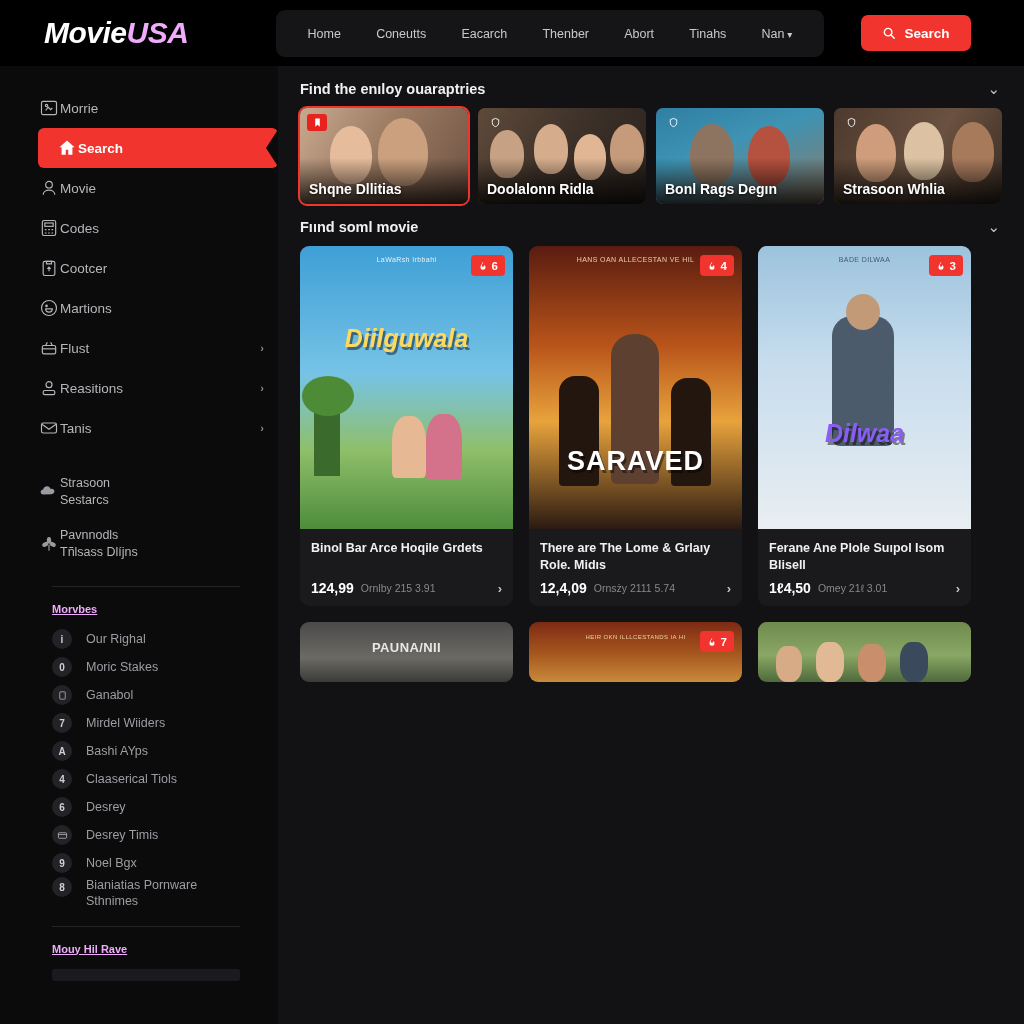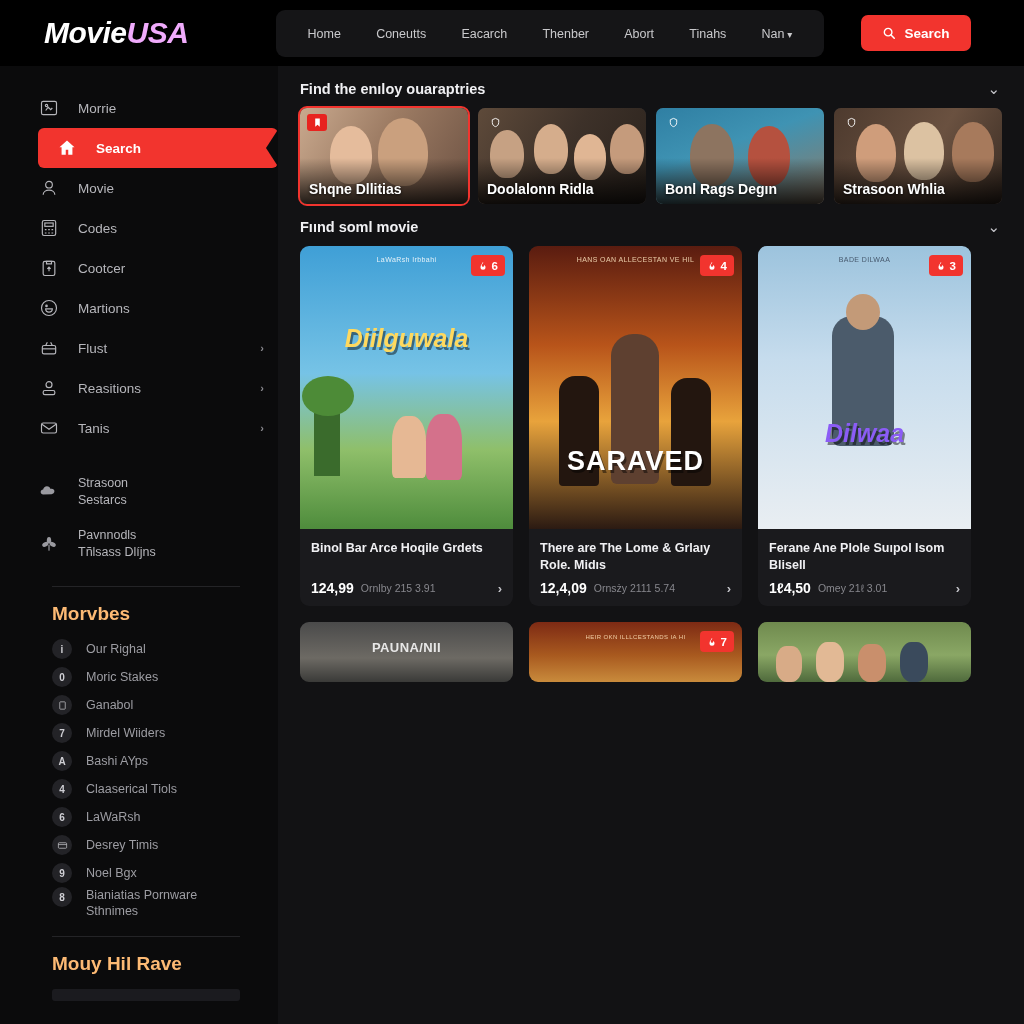--- a/index.html
+++ b/index.html
@@ -39,21 +39,21 @@
   }
   .searchbtn svg { width: 14px; height: 14px; }
 
   
   .sidebar {
     position: absolute; top: 66px; left: 0; width: 278px; height: 958px;
     background: #0b0b0c; padding-top: 22px; overflow: hidden;
   }
   .snav { padding: 0 0 0 0; }
   .sitem {
-    position: relative; display: flex; align-items: center; gap: 18px;
+    position: relative; display: flex; align-items: center; 
     height: 40px; margin: 0 14px 0 38px; color: #b6b6bb; font-size: 13.5px;
     cursor: pointer;
   }
   .sitem .ic { width: 22px; height: 22px; flex: 0 0 22px; display: flex; align-items: center; justify-content: center; }
   .sitem .ic svg { width: 20px; height: 20px; stroke: #b6b6bb; fill: none; stroke-width: 1.4; }
   .sitem .lbl { flex: 1 1 auto; }
   .sitem .chev { color: #8a8a90; font-size: 11px; font-weight: bold; }
 
   .sitem.active {
     background: #f2342e; color: #ffffff; font-weight: bold;
@@ -67,22 +67,23 @@
     border-right: 13px solid #0b0b0c;
   }
 
   .sitem.two { height: 52px; align-items: center; }
   .sitem.two .lbl { line-height: 1.35; font-size: 12.5px; }
   .sitem.two .ic svg { stroke: #9a9aa0; fill: #9a9aa0; }
 
   .divider { height: 1px; background: #242427; margin: 16px 38px 16px 52px; }
 
   .sechead {
-    color: #fdba74; font-size: 19px; font-weight: bold;
+    color: #f0abfc; font-size: 11px; font-weight: bold;
     margin: 8px 0 10px 52px;
+    text-decoration: underline;
   }
 
   .mitem {
     display: flex; align-items: center; gap: 14px;
     min-height: 28px; margin: 0 14px 0 52px; color: #9d9da3; font-size: 12.5px;
     cursor: pointer;
   }
   .mitem .badge {
     width: 20px; height: 20px; flex: 0 0 20px; border-radius: 50%;
     background: #232327; color: #cfcfd4;
@@ -379,21 +380,21 @@
       <div class="mitem">
         <span class="badge">A</span>
         <span class="mlbl">Bashi AYps</span>
       </div>
       <div class="mitem">
         <span class="badge">4</span>
         <span class="mlbl">Claaserical Tiols</span>
       </div>
       <div class="mitem">
         <span class="badge">6</span>
-        <span class="mlbl">LaWaRsh</span>
+        <span class="mlbl">Desrey</span>
       </div>
       <div class="mitem">
         <span class="badge">
             <svg viewBox="0 0 24 24">
               <rect x="3" y="6" width="18" height="12" rx="2"></rect>
               <line x1="3" y1="10" x2="21" y2="10"></line>
             </svg>
           </span>
         <span class="mlbl">Desrey Timis</span>
       </div>

